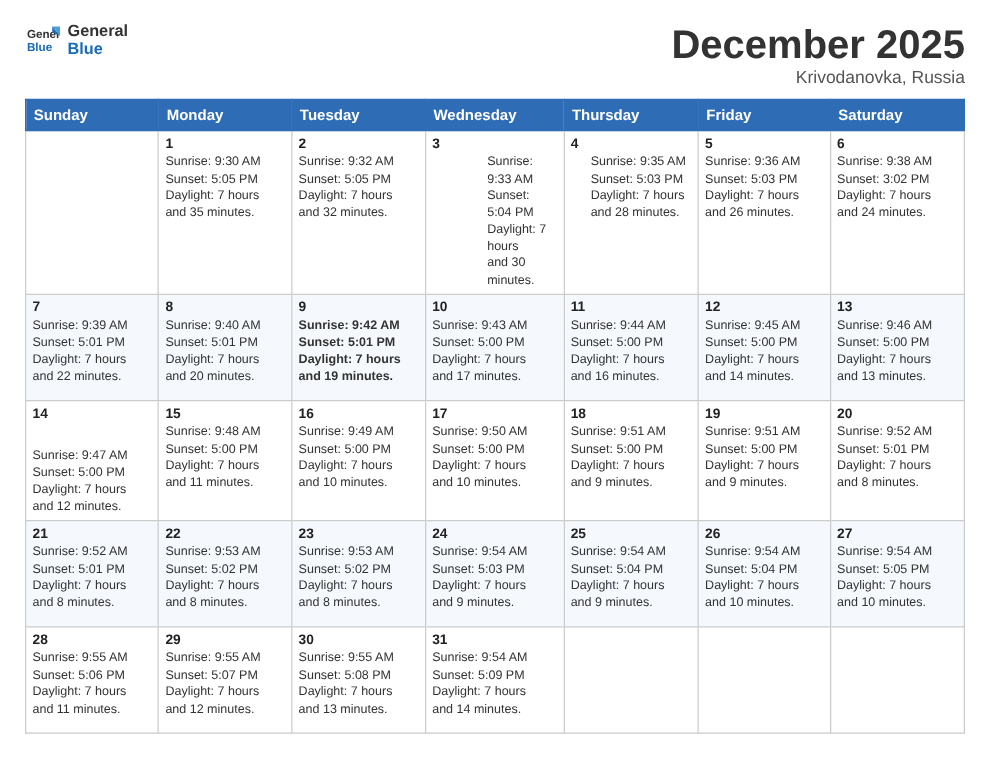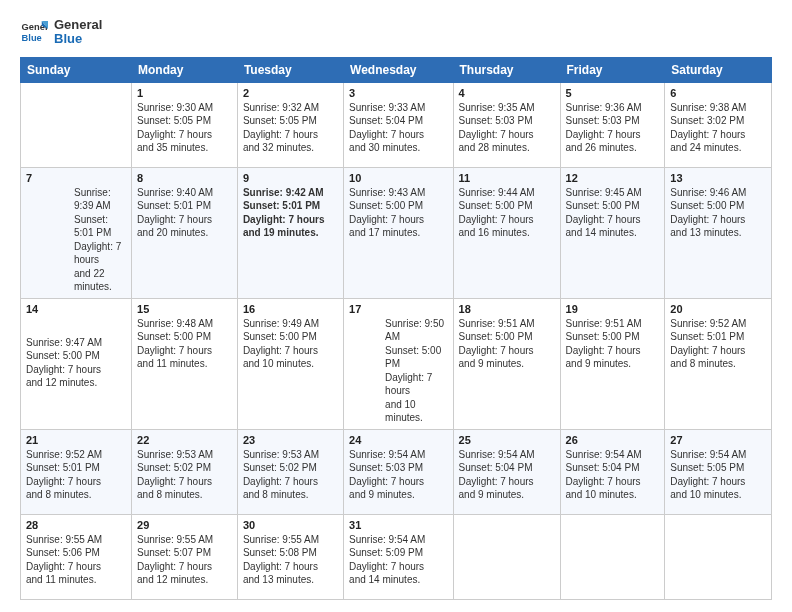--- a/index.html
+++ b/index.html
@@ -96,20 +96,24 @@
         <text x="2" y="16" font-size="12" font-weight="bold" fill="#333">General</text>
         <text x="2" y="29" font-size="12" font-weight="bold" fill="#1a6bb5">Blue</text>
         <polygon points="28,4 36,14 28,10" fill="#1a6bb5"></polygon>
         <polygon points="28,4 36,4 36,14" fill="#4a9fd4"></polygon>
       </svg>
       <div style="display:flex;flex-direction:column;line-height:1.1;margin-left:2px;">
         <span style="font-size:13px;font-weight:bold;color:#333;">General</span>
         <span style="font-size:13px;font-weight:bold;color:#1a6bb5;">Blue</span>
       </div>
     </div>
+    <div class="title-block">
+      <div class="month-title">December 2025</div>
+      <div class="subtitle">Krivodanovka, Russia</div>
+    </div>
   </div>
 
   <table>
     <thead>
       <tr>
         <th>Sunday</th>
         <th>Monday</th>
         <th>Tuesday</th>
         <th>Wednesday</th>
         <th>Thursday</th>
@@ -129,28 +133,28 @@
           </td>
           <td>
             <span class="day-num">2</span>
             <div class="day-info" style="white-space: pre-line;">Sunrise: 9:32 AM
 Sunset: 5:05 PM
 Daylight: 7 hours
 and 32 minutes.</div>
           </td>
           <td>
             <span class="day-num">3</span>
-            <div class="day-info" style="white-space: pre-line;">Sunrise: 9:33 AM
+            <div class="day-info" style="white-space: pre-line; margin-left: 44px;">Sunrise: 9:33 AM
 Sunset: 5:04 PM
 Daylight: 7 hours
 and 30 minutes.</div>
           </td>
           <td>
             <span class="day-num">4</span>
-            <div class="day-info" style="white-space: pre-line;">Sunrise: 9:35 AM
+            <div class="day-info" style="white-space: pre-line; margin-left: 16px;">Sunrise: 9:35 AM
 Sunset: 5:03 PM
 Daylight: 7 hours
 and 28 minutes.</div>
           </td>
           <td>
             <span class="day-num">5</span>
             <div class="day-info" style="white-space: pre-line;">Sunrise: 9:36 AM
 Sunset: 5:03 PM
 Daylight: 7 hours
 and 26 minutes.</div>
@@ -159,21 +163,21 @@
             <span class="day-num">6</span>
             <div class="day-info" style="white-space: pre-line;">Sunrise: 9:38 AM
 Sunset: 3:02 PM
 Daylight: 7 hours
 and 24 minutes.</div>
           </td>
         </tr>
         <tr>
           <td>
             <span class="day-num">7</span>
-            <div class="day-info" style="white-space: pre-line; margin-left: 48px;">Sunrise: 9:39 AM
+            <div class="day-info" style="white-space: pre-line;">Sunrise: 9:39 AM
 Sunset: 5:01 PM
 Daylight: 7 hours
 and 22 minutes.</div>
           </td>
           <td>
             <span class="day-num">8</span>
             <div class="day-info" style="white-space: pre-line;">Sunrise: 9:40 AM
 Sunset: 5:01 PM
 Daylight: 7 hours
 and 20 minutes.</div>
@@ -231,21 +235,21 @@
           </td>
           <td>
             <span class="day-num">16</span>
             <div class="day-info" style="white-space: pre-line;">Sunrise: 9:49 AM
 Sunset: 5:00 PM
 Daylight: 7 hours
 and 10 minutes.</div>
           </td>
           <td>
             <span class="day-num">17</span>
-            <div class="day-info" style="white-space: pre-line; margin-left: 36px;">Sunrise: 9:50 AM
+            <div class="day-info" style="white-space: pre-line;">Sunrise: 9:50 AM
 Sunset: 5:00 PM
 Daylight: 7 hours
 and 10 minutes.</div>
           </td>
           <td>
             <span class="day-num">18</span>
             <div class="day-info" style="white-space: pre-line;">Sunrise: 9:51 AM
 Sunset: 5:00 PM
 Daylight: 7 hours
 and 9 minutes.</div>

